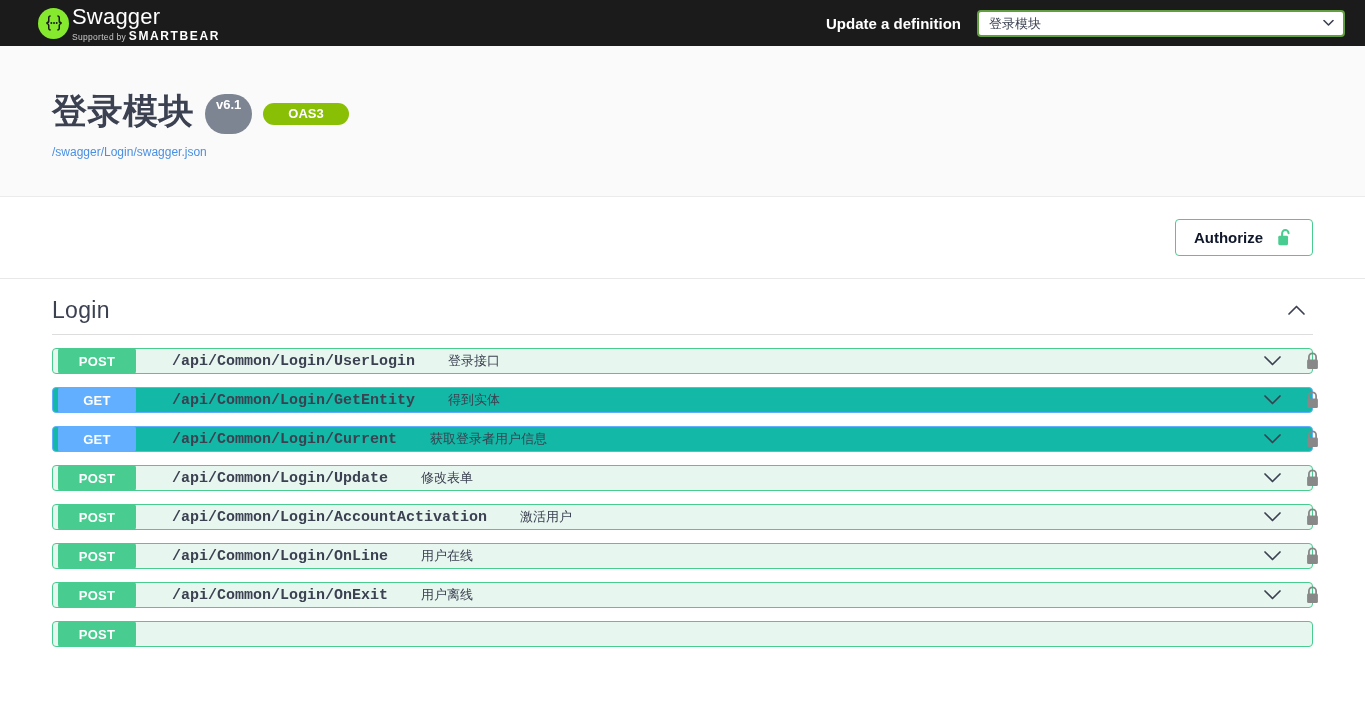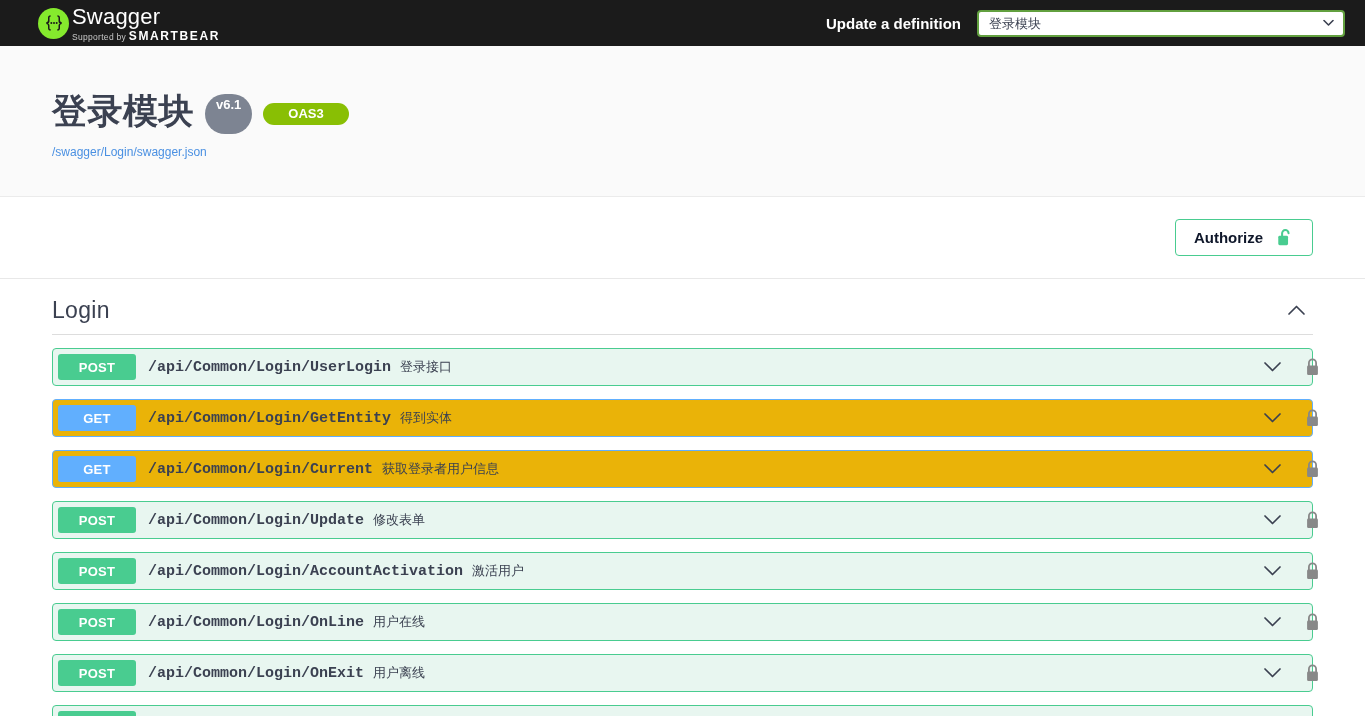--- a/index.html
+++ b/index.html
@@ -137,28 +137,29 @@
   }
   .tag-name {
     font-size: 23px; font-weight: 400; color: #3b4151;
     letter-spacing: .3px;
   }
   .tag-arrow { margin-left: auto; padding-right: 7px; }
 
   .op-list { padding: 13px 52px 0 52px; }
   .op-row {
     display: flex; align-items: center;
-    height: 38px;
+    height: 26px;
     margin-bottom: 13px;
     border-radius: 4px;
     position: relative;
     padding-right: 30px;
+    gap: 24px;
   }
   .op-row.post { background: #e8f6f0; border: 1px solid #49cc90; }
-  .op-row.get  { background: #eab308; border: 1px solid #61affe; }
+  .op-row.get  { background: #14b8a6; border: 1px solid #61affe; }
 
   .method {
     width: 78px; min-width: 78px;
     height: 26px;
     margin-left: 5px;
     border-radius: 3px;
     color: #fff;
     font-size: 13px; font-weight: 700;
     display: flex; align-items: center; justify-content: center;
     font-family: "Liberation Sans", sans-serif;

